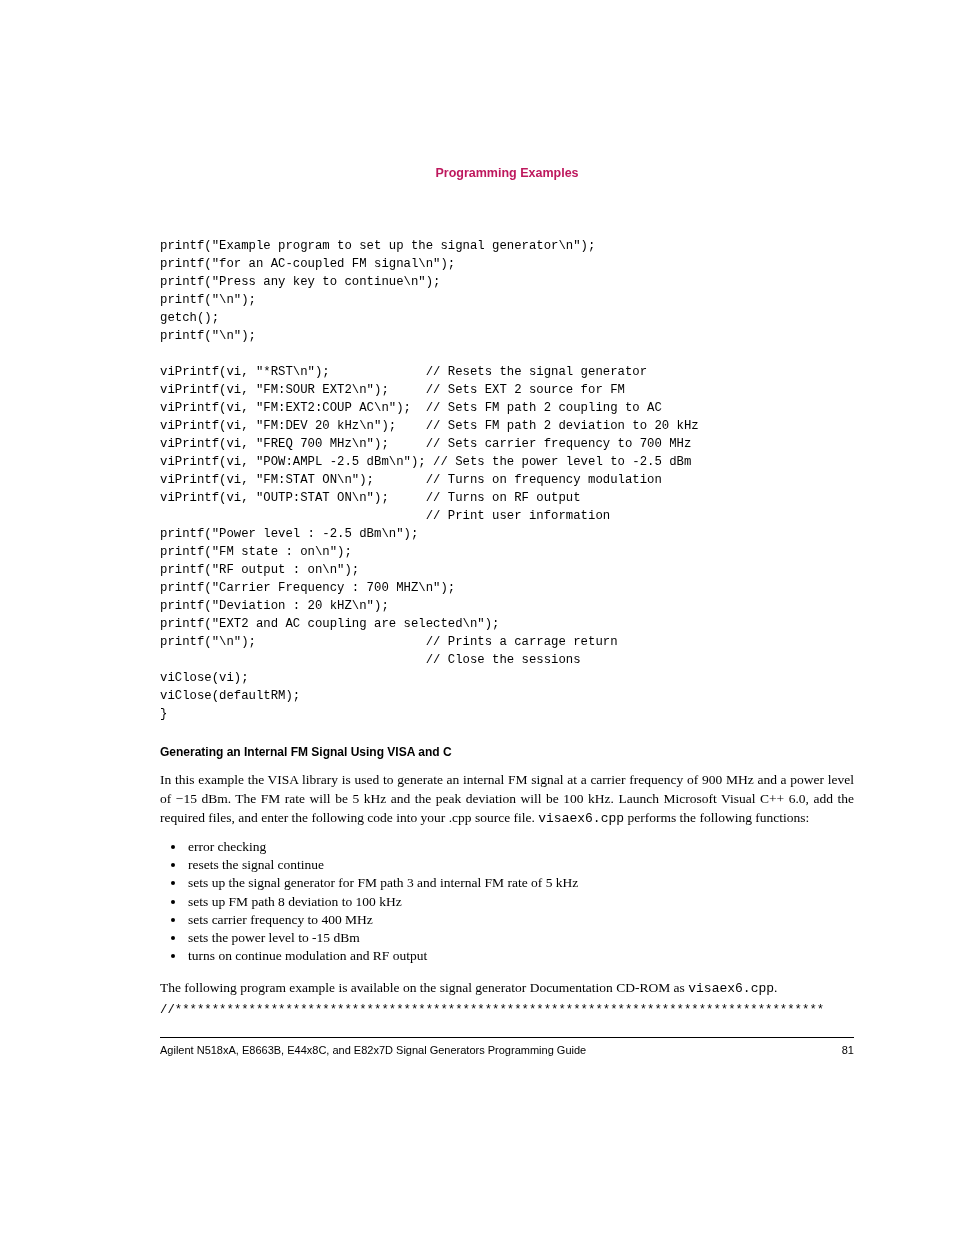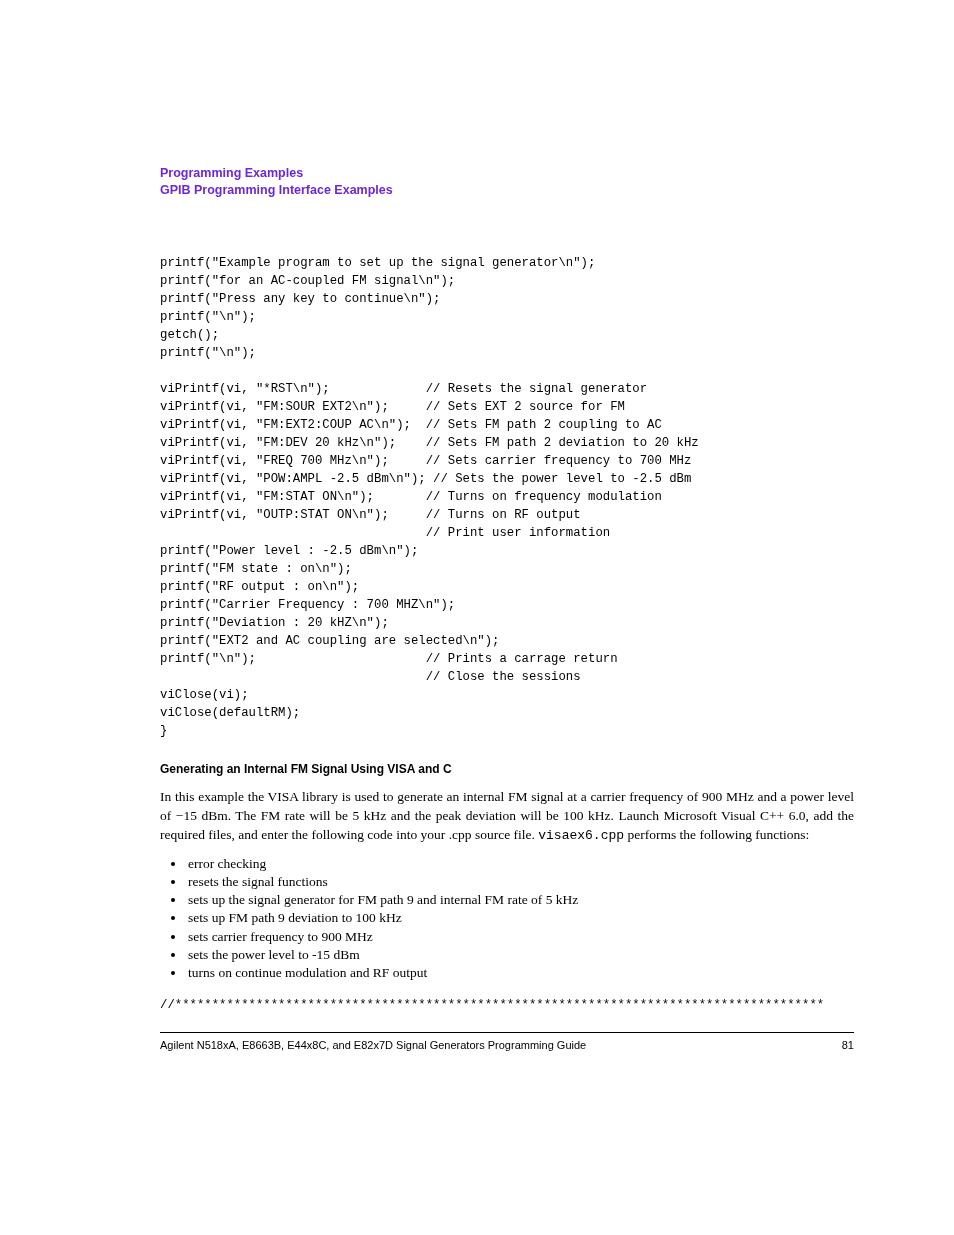--- a/index.html
+++ b/index.html
@@ -8,25 +8,25 @@
     background: #fff;
     font-family: "Times New Roman", Times, serif;
     color: #000;
     width: 954px;
   }
   .page {
     padding: 165px 100px 60px 160px;
     box-sizing: border-box;
   }
   .header-links {
-    text-align: left;
+    text-align: center;
     font-family: Arial, Helvetica, sans-serif;
     font-size: 12.5px;
     font-weight: bold;
-    color: #6d28d9;
+    color: #be185d;
     line-height: 1.35;
     margin-bottom: 55px;
   }
   .code {
     font-family: "Courier New", Courier, monospace;
     font-size: 12.3px;
     white-space: pre;
     line-height: 18px;
     margin-bottom: 22px;
   }
@@ -71,21 +71,20 @@
     gap: 18px;
   }
 </style>
 </head>
 <body>
 
 <div class="page">
 
   <div class="header-links">
     <div>Programming Examples</div>
-    <div>GPIB Programming Interface Examples</div>
   </div>
 
   <div class="code">printf("Example program to set up the signal generator\n");
 printf("for an AC-coupled FM signal\n");
 printf("Press any key to continue\n");
 printf("\n");
 getch();
 printf("\n");
 
 viPrintf(vi, "*RST\n");             // Resets the signal generator 
@@ -110,28 +109,31 @@
 }</div>
 
   <div class="section-heading">Generating an Internal FM Signal Using VISA and C</div>
 
   <p class="body-text">
     <span>In this example the VISA library is used to generate an internal FM signal at a carrier frequency of 900 MHz and a power level of −15 dBm. The FM rate will be 5 kHz and the peak deviation will be 100 kHz. Launch Microsoft Visual C++ 6.0, add the required files, and enter the following code into your .cpp source file. </span><span class="mono-inline">visaex6.cpp</span><span> performs the following functions:</span>
   </p>
 
   <ul class="bullets">
     <li>error checking</li>
-    <li>resets the signal functions</li>
-    <li>sets up the signal generator for FM path 9 and internal FM rate of 5 kHz</li>
-    <li>sets up FM path 9 deviation to 100 kHz</li>
-    <li>sets carrier frequency to 900 MHz</li>
+    <li>resets the signal continue</li>
+    <li>sets up the signal generator for FM path 3 and internal FM rate of 5 kHz</li>
+    <li>sets up FM path 8 deviation to 100 kHz</li>
+    <li>sets carrier frequency to 400 MHz</li>
     <li>sets the power level to -15 dBm</li>
     <li>turns on continue modulation and RF output</li>
   </ul>
 
+  <p class="body-text" style="margin-bottom:2px;">
+    <span>The following program example is available on the signal generator Documentation CD-ROM as </span><span class="mono-inline">visaex6.cpp</span><span>.</span>
+  </p>
 
   <div class="code" style="margin-bottom:0;">//****************************************************************************************</div>
 
   <hr class="divider-sep">
 
   <div class="footer">
     <span>Agilent N518xA, E8663B, E44x8C, and E82x7D Signal Generators Programming Guide</span>
     <span>81</span>
   </div>
 

